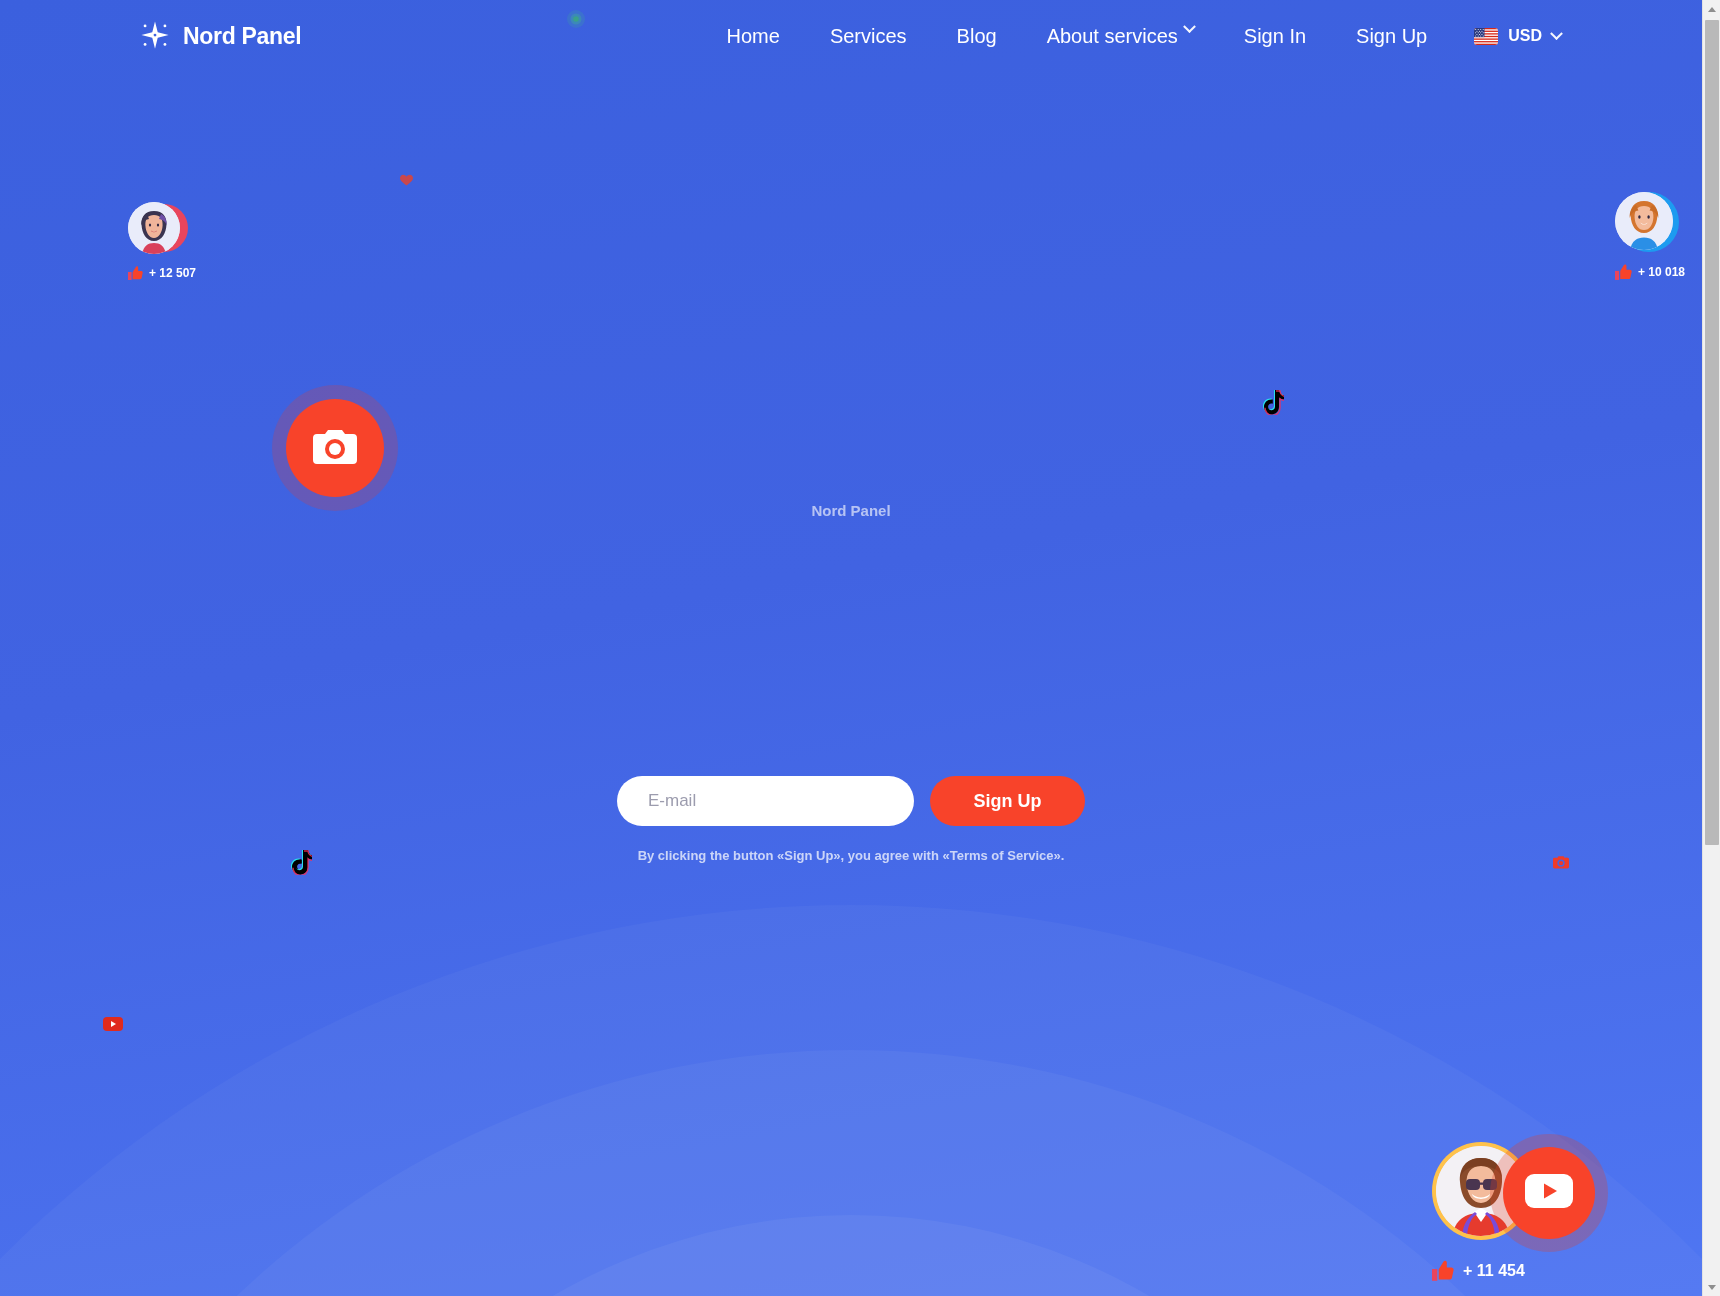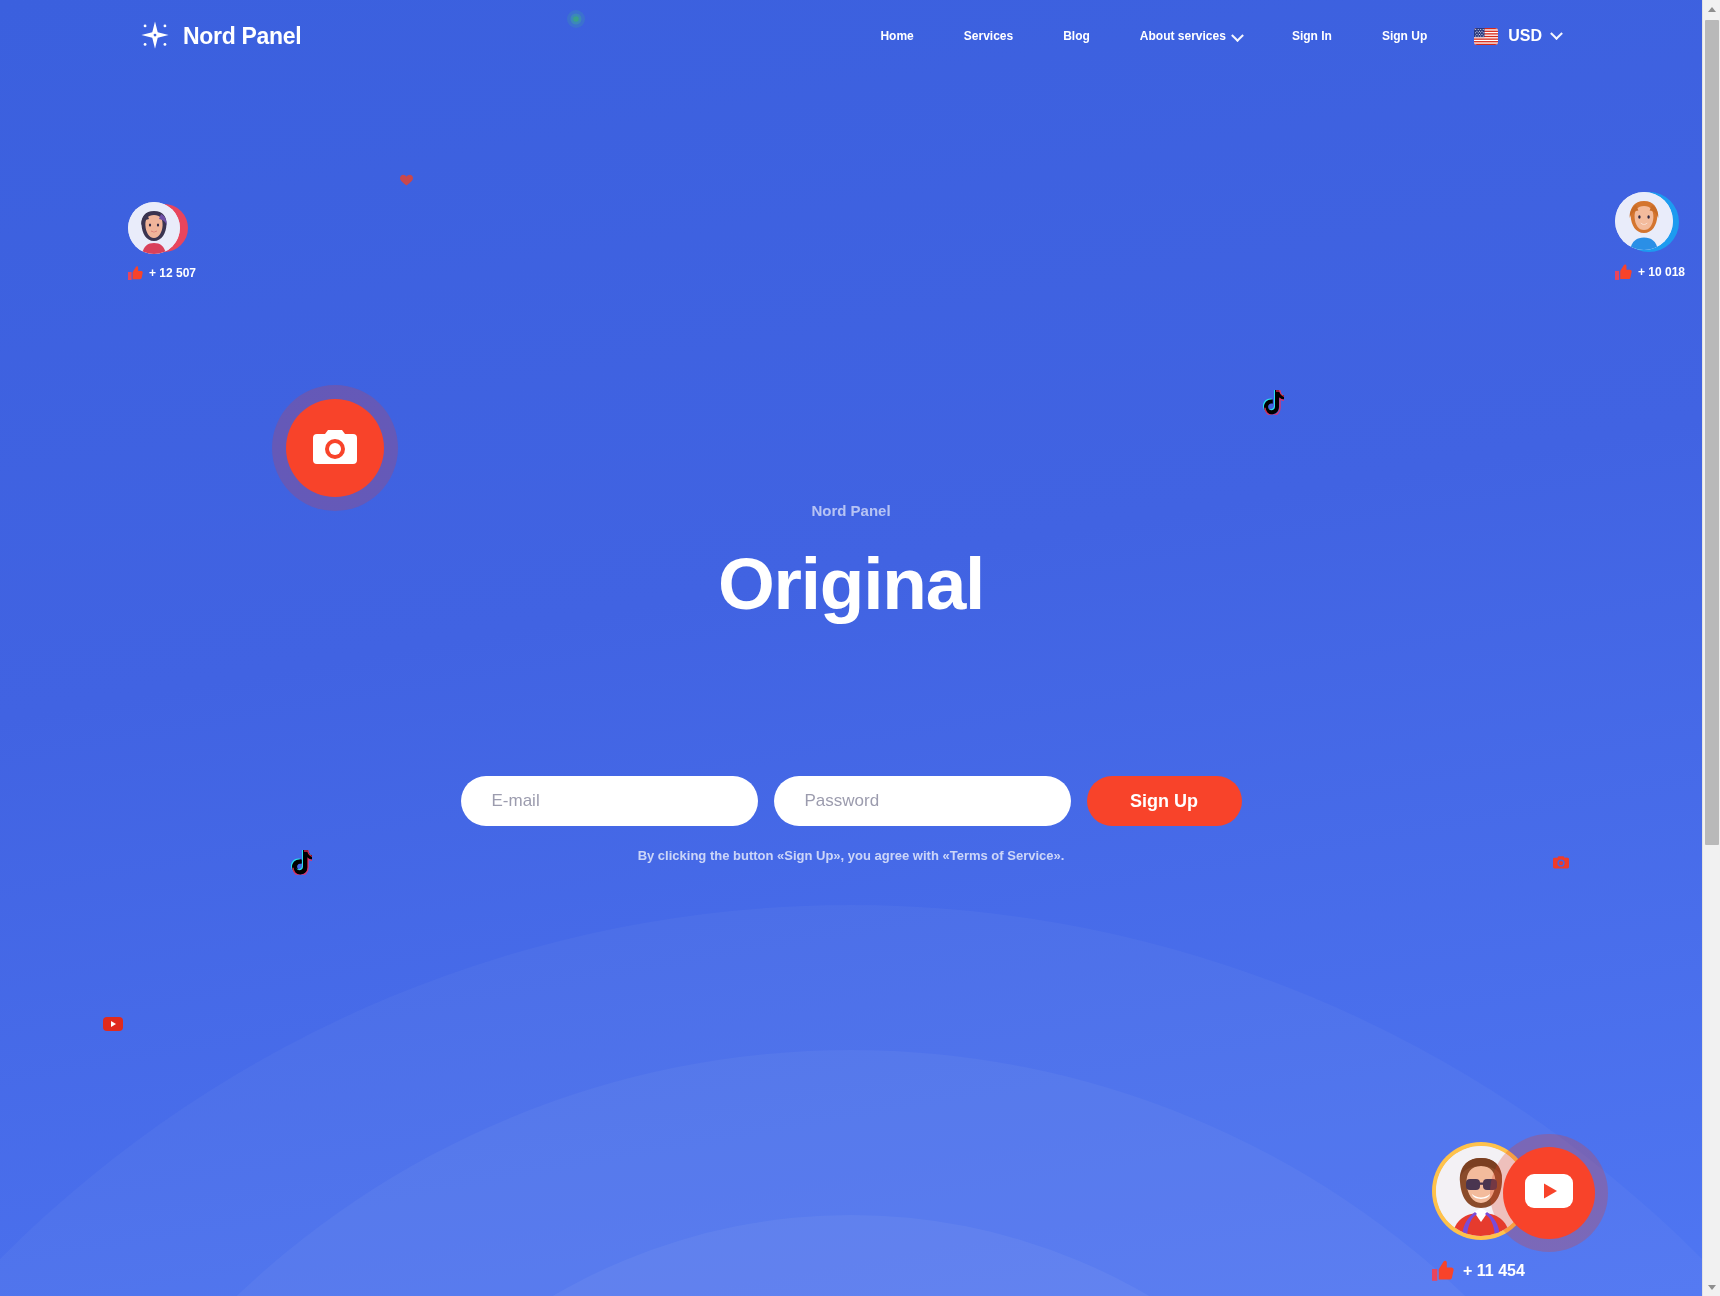--- a/index.html
+++ b/index.html
@@ -76,27 +76,27 @@
   .brand-text {
     color: #ffffff;
     font-size: 23px;
     font-weight: 700;
     letter-spacing: -0.3px;
     white-space: nowrap;
   }
   .nav { display: flex; align-items: center; gap: 0; }
   .nav-link {
     color: #ffffff;
-    font-size: 12px;
-    font-weight: 700;
+    font-size: 20px;
+    font-weight: 400;
     text-decoration: none;
     padding: 8px 25px;
     white-space: nowrap;
     display: inline-flex;
-    align-items: flex-end;
+    align-items: flex-start;
     gap: 7px;
   }
   .caret {
     display: inline-block;
     width: 9px; height: 9px;
     border-right: 2px solid #ffffff;
     border-bottom: 2px solid #ffffff;
     transform: rotate(45deg) translate(-2px,-2px);
     opacity: .95;
   }
@@ -373,26 +373,24 @@
           </nav>
 
         </div>
       </div>
 
       <div class="center">
 
         <div class="eyebrow">Nord Panel</div>
 
         <div class="headline">
-          <div>Original</div>
         </div>
 
         <div class="formrow">
           <input class="field" type="email" placeholder="E-mail" style="">
-          <input class="field" type="password" placeholder="Password" style="">
           <button class="signup-btn">Sign Up</button>
         </div>
 
         <div class="terms">By clicking the button «Sign Up», you agree with «Terms of Service».</div>
       </div>
 
       <div class="avatar-card" style="left:128px; top:202px;">
         <div class="avatar-ring">
           <div class="avatar-halo" style="left:12px; top:2px; width:48px; height:48px; background:#e8455d;"></div>
           <div class="avatar-photo">

